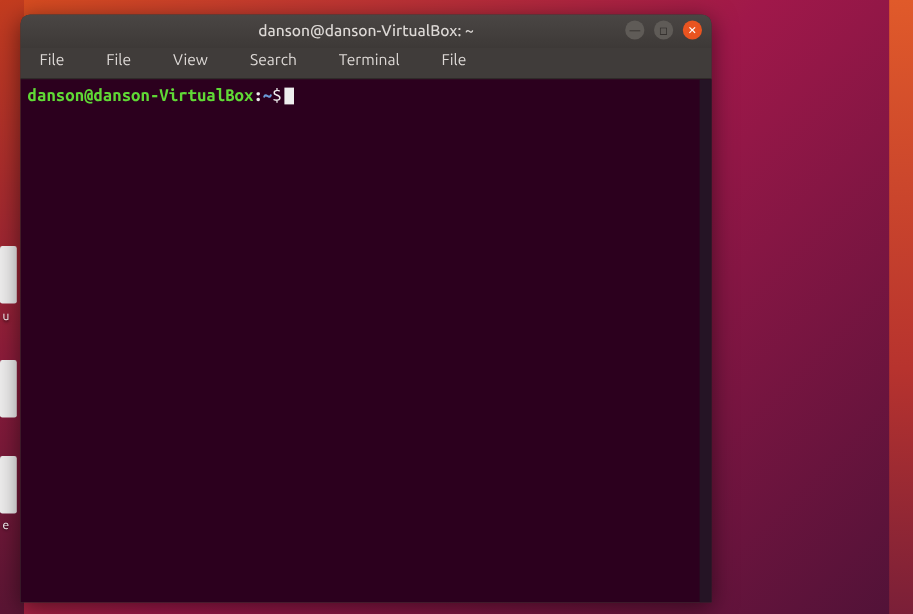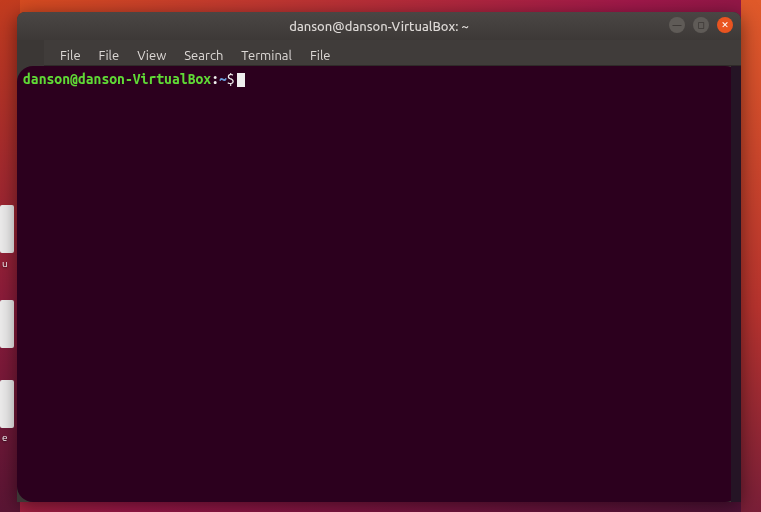--- a/index.html
+++ b/index.html
@@ -40,21 +40,21 @@
       position: absolute;
       left: 2px;
       font-size: 10px;
       color: #fff;
       text-shadow: 0 1px 2px rgba(0,0,0,0.6);
     }
     .window {
       position: absolute;
       left: 17px;
       top: 12px;
-      width: 724px;
+      width: 576px;
       height: 490px;
       border-radius: 8px 8px 0 0;
       background: #3b3735;
       box-shadow: 0 4px 20px rgba(0,0,0,0.5);
       display: flex;
       flex-direction: column;
       overflow: hidden;
     }
     .titlebar {
       height: 28px;
@@ -87,43 +87,41 @@
       font-size: 9px;
       cursor: pointer;
     }
     .wc-min { background: #5f5b57; color: #2a2624; }
     .wc-max { background: #5f5b57; color: #2a2624; }
     .wc-close { background: #e95420; color: #fff; }
     .menubar {
       height: 26px;
       background: #403c3a;
       display: flex;
-      align-items: flex-end;
+      align-items: flex-start;
       padding: 0 8px;
-      gap: 2px;
+      gap: 19px;
       border-bottom: 1px solid #2f2b29;
-      margin-left: 27px;
     }
     .menu-item {
       color: #ddd9d6;
       font-size: 13px;
       padding: 3px 8px;
       cursor: pointer;
       border-radius: 3px;
     }
     .terminal-body {
       flex: 1;
       background: #2c001e;
       padding: 4px 6px;
       font-family: "Ubuntu Mono", "DejaVu Sans Mono", monospace;
       font-size: 14px;
       line-height: 1.3;
       color: #eee;
       position: relative;
-      border-radius: 16px;
     }
     .prompt-user { color: #60d936; font-weight: bold; }
     .prompt-colon { color: #eee; font-weight: bold; }
     .prompt-path { color: #6a9bd8; font-weight: bold; }
     .prompt-dollar { color: #eee; }
     .cursor {
       display: inline-block;
       width: 8px;
       height: 14px;
       background: #eee;

